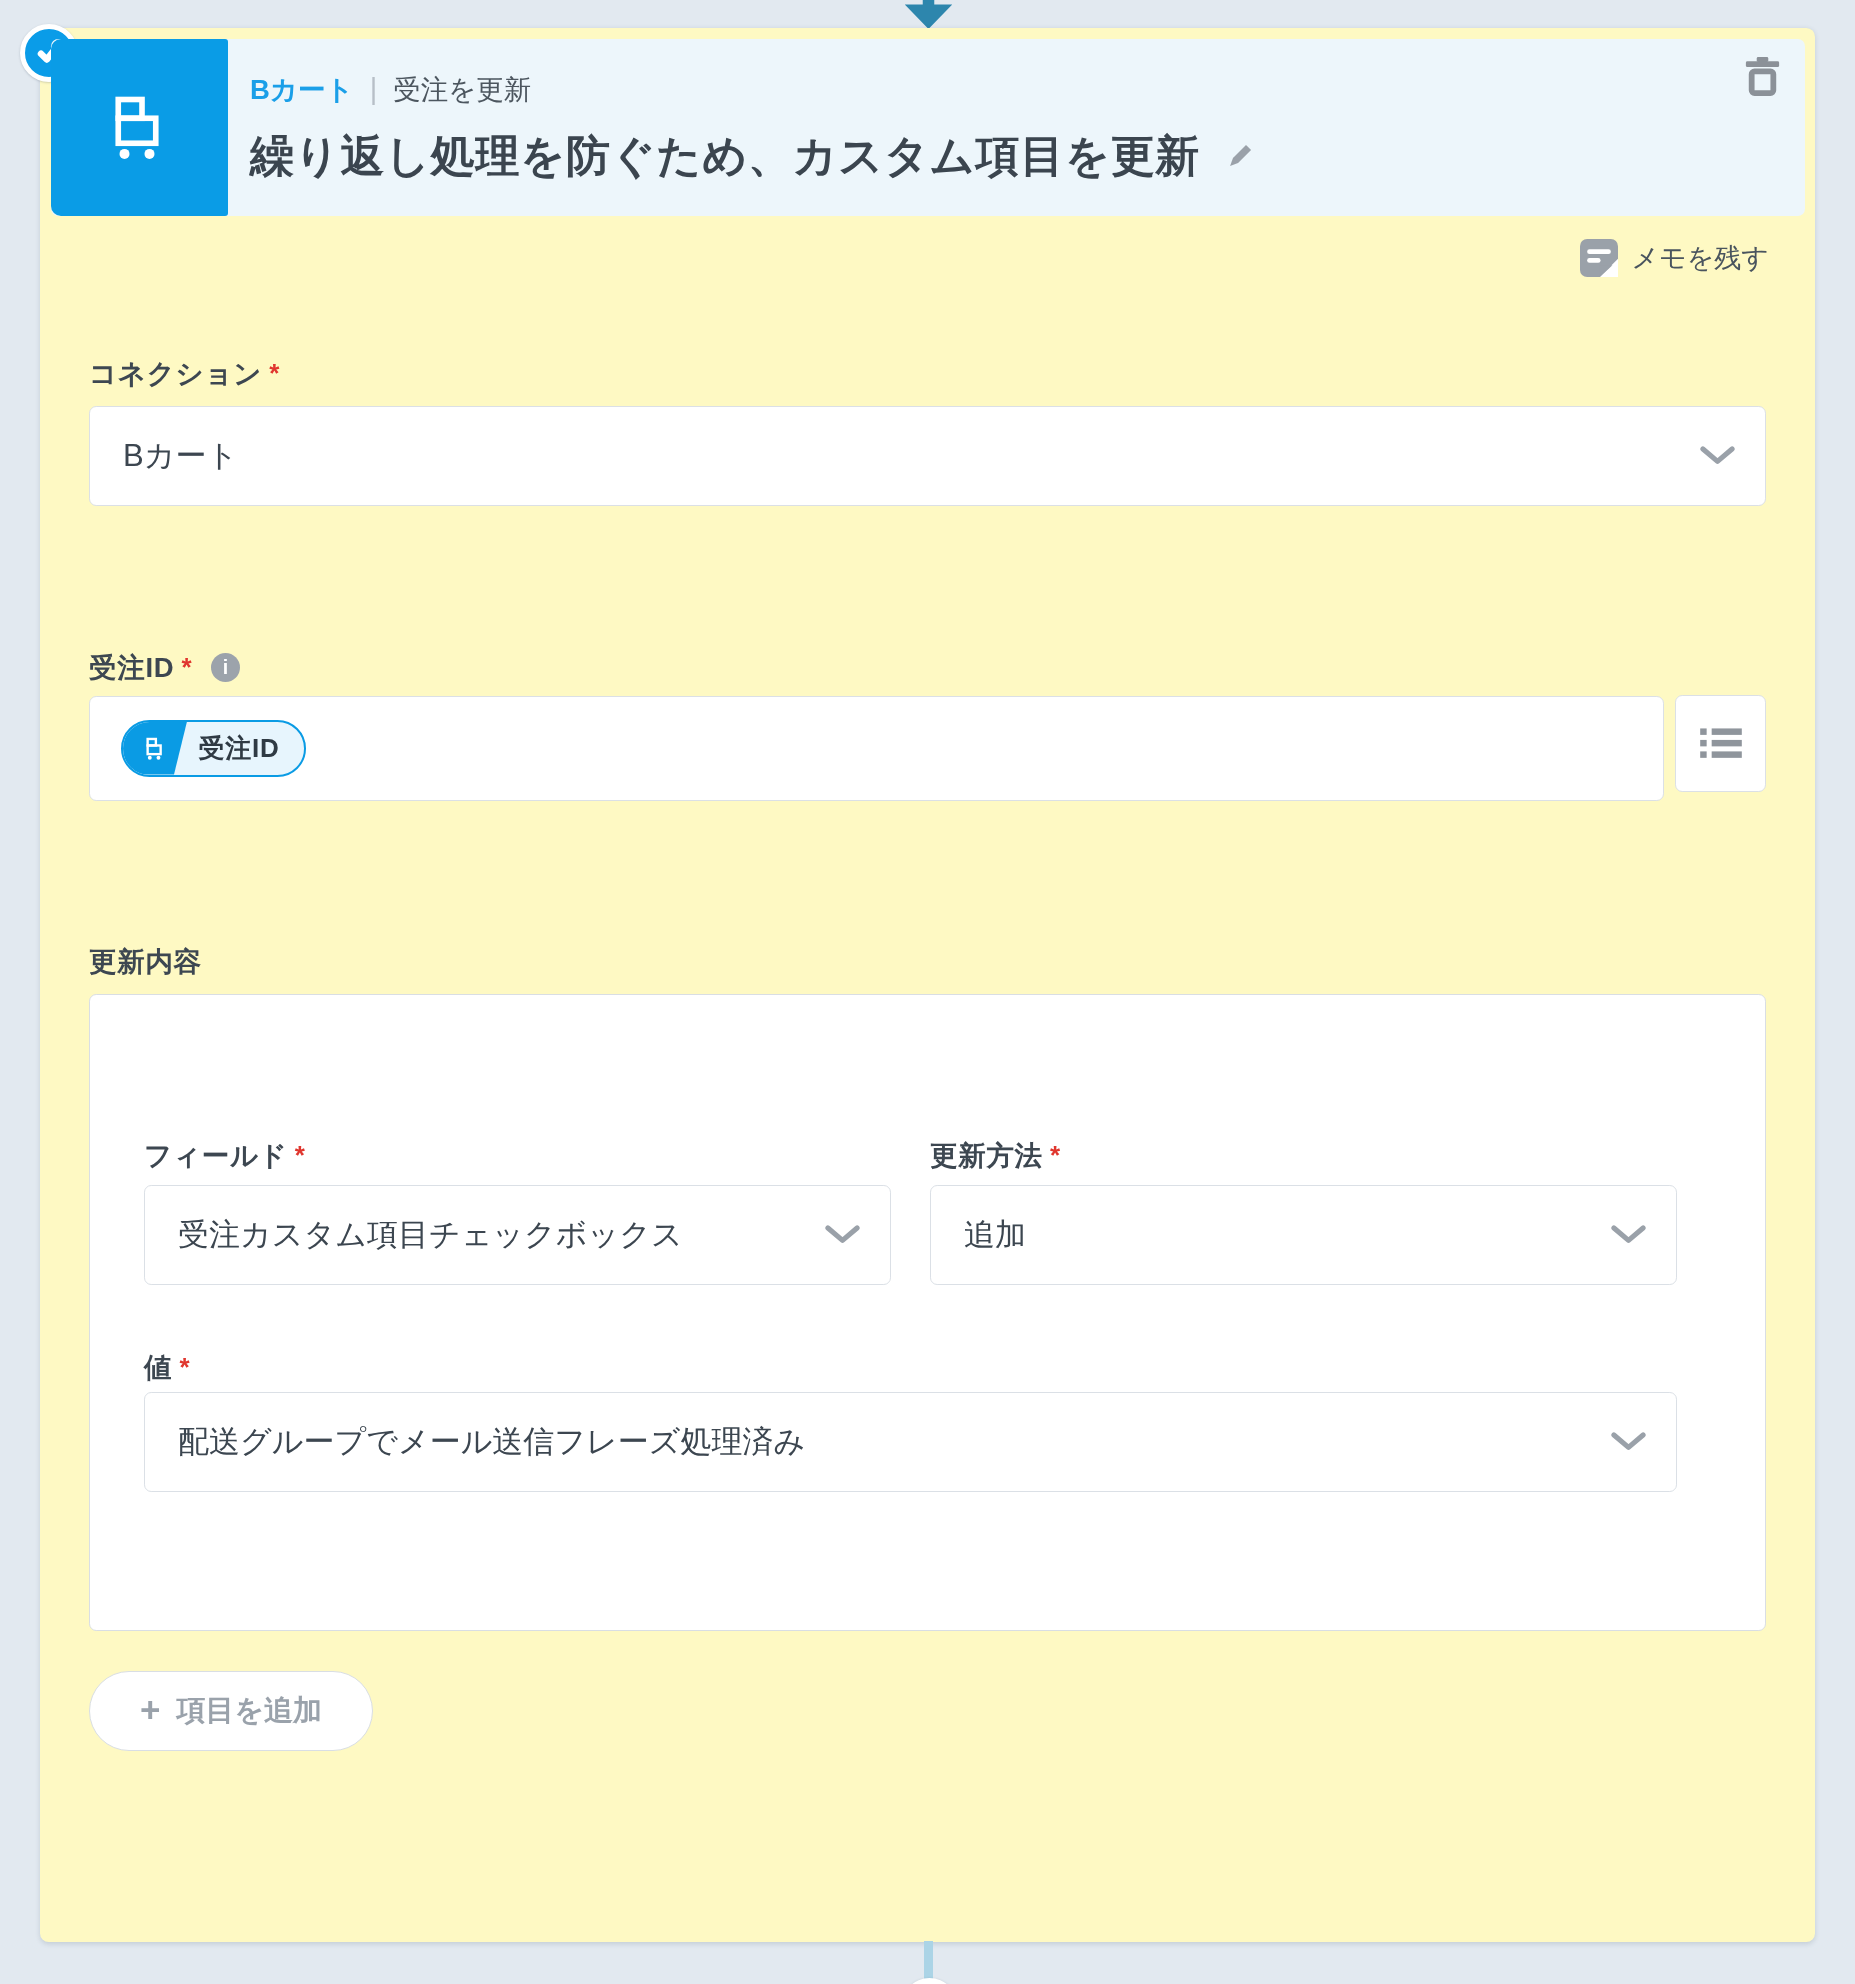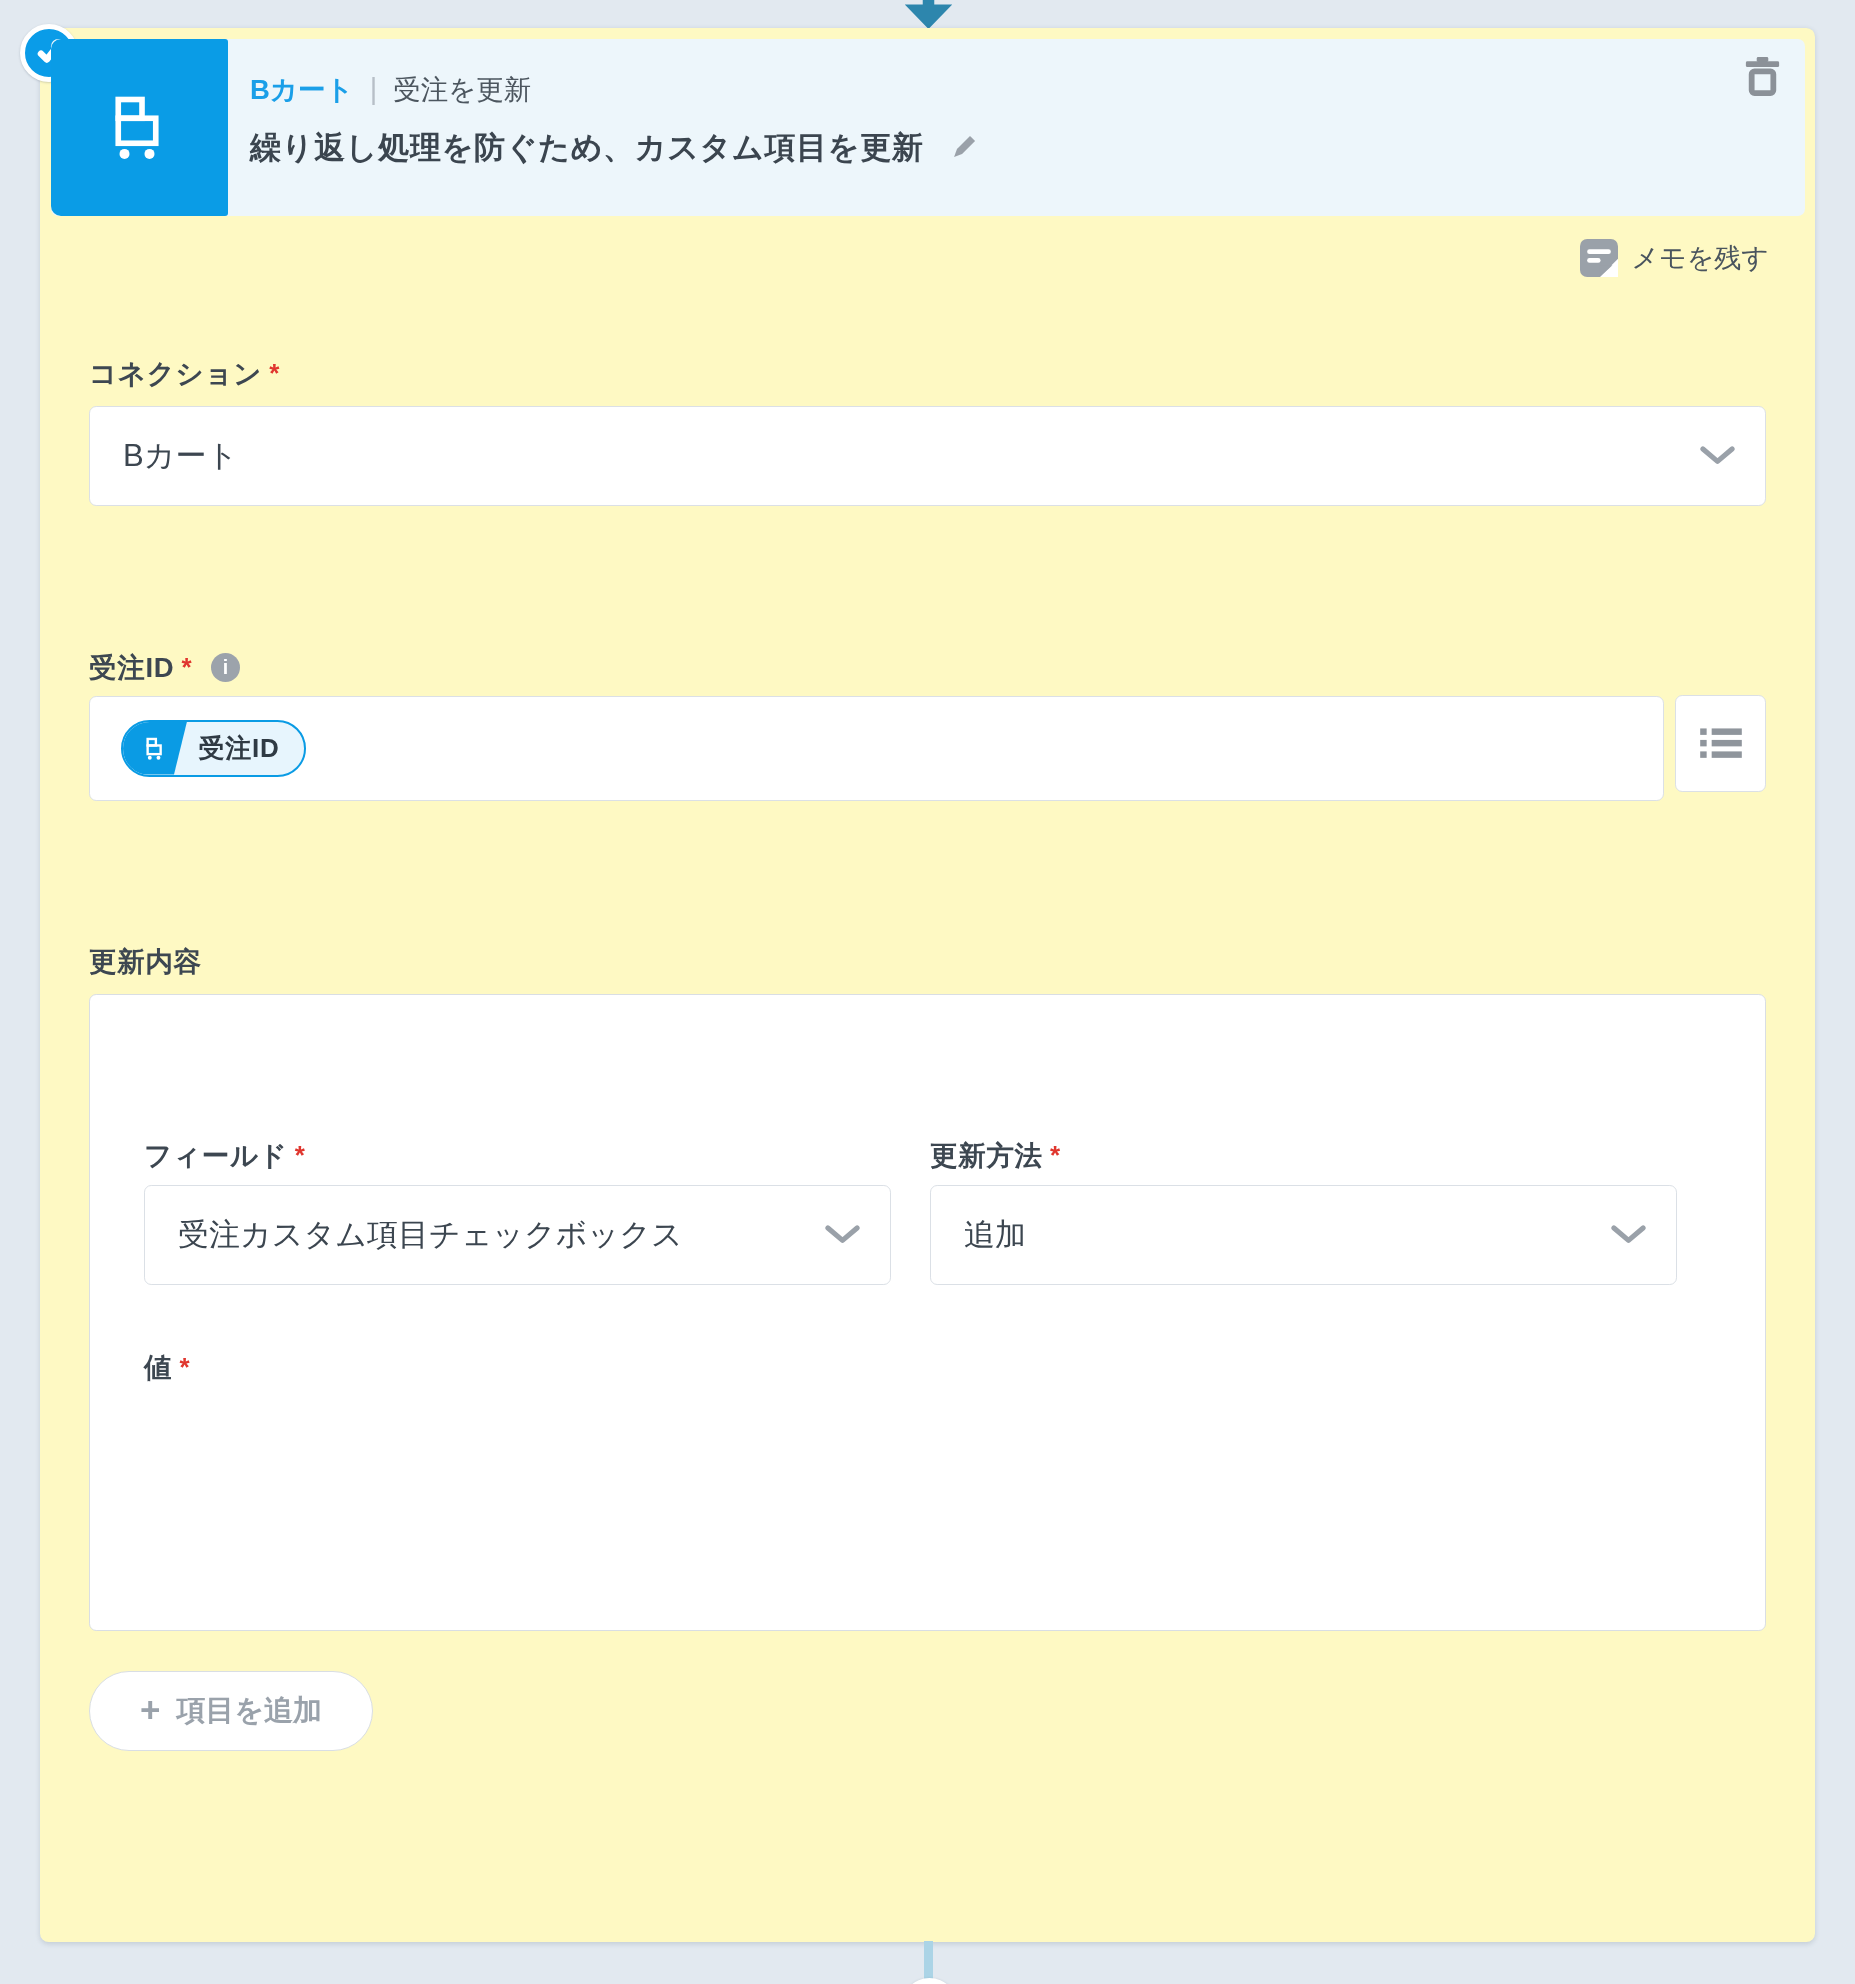--- a/index.html
+++ b/index.html
@@ -26,21 +26,21 @@
     flex:0 0 177px; height:177px; background:#0a9ce6;
     border-radius:10px 2.9px 2.9px 10px;
     display:flex; align-items:center; justify-content:center;
   }
   .header-texts { padding:33px 0 0 22px; }
   .crumb { display:flex; align-items:center; font-size:27.5px; }
   .crumb .app { color:#1a9fe8; font-weight:bold; }
   .crumb .sep { color:#b7bfc7; margin:0 16px; font-weight:400; font-size:29px; }
   .crumb .action { color:#4c565f; }
   .title-row { display:flex; align-items:center; margin-top:19px; }
-  .title-row h1 { font-size:31px; font-weight:bold; color:#3b454f; letter-spacing:0.7px; }
+  .title-row h1 { font-size:44px; font-weight:bold; color:#3b454f; letter-spacing:0.7px; }
   .pencil { width:29px; height:29px; margin-left:25px; cursor:pointer; }
   .trash { position:absolute; right:25px; top:18px; width:35px; height:39px;
     background:none; border:none; cursor:pointer; }
   .check-badge {
     position:absolute; left:-20px; top:-3.6px; width:58px; height:58px;
     background:#0a9ce8; border:5px solid #ffffff; border-radius:50%;
     display:flex; align-items:center; justify-content:center;
     box-shadow:0 0.7px 2.2px rgba(40,60,80,.25);
   }
   
@@ -224,20 +224,26 @@
       <span>追加</span>
       <svg class="chev" viewBox="0 0 48 26">
         <path d="M4 4 L24 21 L44 4" fill="none" stroke="#9aa1a9" stroke-width="7" stroke-linecap="round" stroke-linejoin="round"></path>
       </svg>
     </div>
 
     <div class="label-row" style="left:54px; top:355px;">
       <span>値</span>
       <span class="req">*</span>
     </div>
+    <div class="select" style="left:54px; top:397px; width:1533px; height:100px;">
+      <span>配送グループでメール送信フレーズ処理済み</span>
+      <svg class="chev" viewBox="0 0 48 26">
+        <path d="M4 4 L24 21 L44 4" fill="none" stroke="#9aa1a9" stroke-width="7" stroke-linecap="round" stroke-linejoin="round"></path>
+      </svg>
+    </div>
   </div>
 
   <button class="add-item">
     <span class="plus">+</span>
     <span>項目を追加</span>
   </button>
 
 </div>
 
 <div class="bottom-line"></div>

